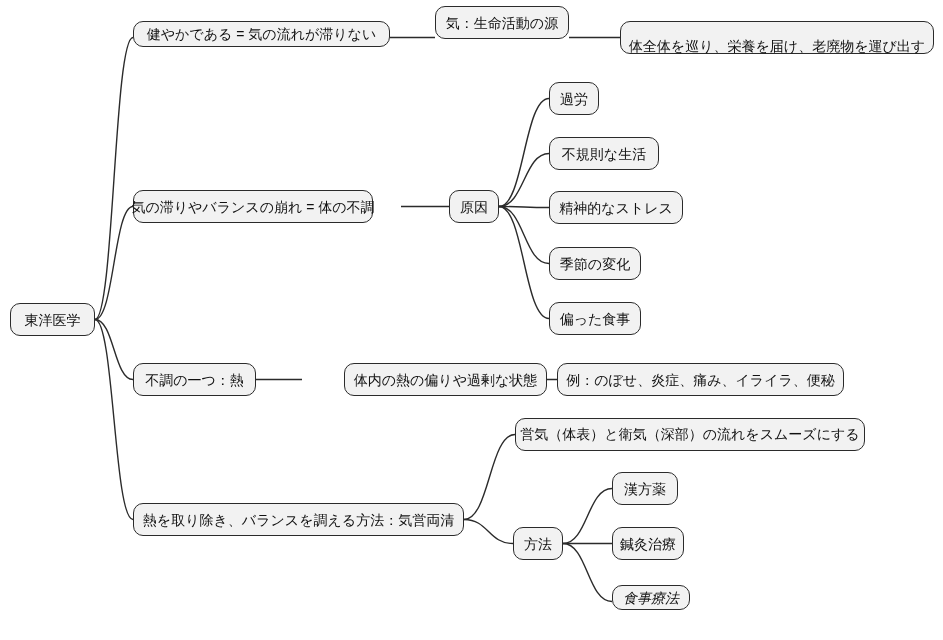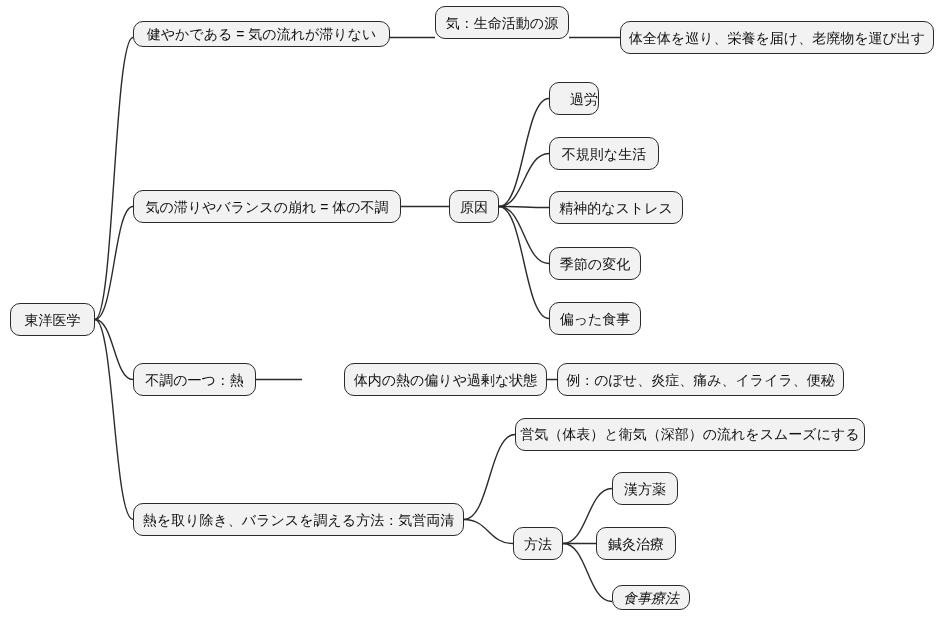--- a/index.html
+++ b/index.html
@@ -68,30 +68,30 @@
     </svg>
 <div class="node" style="left: 10px; top: 303px; width: 85px; height: 33px;">
       <span>東洋医学</span>
     </div>
     <div class="node" style="left: 133px; top: 21px; width: 257px; height: 26px; align-items: center;">
       <span>健やかである = 気の流れが滞りない</span>
     </div>
     <div class="node" style="left: 435px; top: 6px; width: 134px; height: 33px;">
       <span>気：生命活動の源</span>
     </div>
-    <div class="node" style="left: 620px; top: 21px; width: 314px; height: 33px;">
+    <div class="node" style="left: 620px; top: 21px; width: 314px; height: 33px; align-items: flex-end;">
       <span>体全体を巡り、栄養を届け、老廃物を運び出す</span>
     </div>
-    <div class="node" style="left: 133px; top: 190px; width: 268px; height: 33px;">
+    <div class="node" style="left: 133px; top: 190px; width: 240px; height: 33px;">
       <span>気の滞りやバランスの崩れ = 体の不調</span>
     </div>
     <div class="node" style="left: 449px; top: 190px; width: 50px; height: 33px;">
       <span>原因</span>
     </div>
-    <div class="node" style="left: 549px; top: 82px; width: 50px; height: 33px; justify-content: flex-end;">
+    <div class="node" style="left: 549px; top: 82px; width: 50px; height: 33px;">
       <span>過労</span>
     </div>
     <div class="node" style="left: 549px; top: 137px; width: 110px; height: 33px;">
       <span>不規則な生活</span>
     </div>
     <div class="node" style="left: 549px; top: 191px; width: 134px; height: 33px;">
       <span>精神的なストレス</span>
     </div>
     <div class="node" style="left: 549px; top: 247px; width: 92px; height: 33px;">
       <span>季節の変化</span>
@@ -113,19 +113,19 @@
     </div>
     <div class="node" style="left: 515px; top: 418px; width: 350px; height: 33px; font-family: Liberation Serif, serif;">
       <span>営気（体表）と衛気（深部）の流れをスムーズにする</span>
     </div>
     <div class="node" style="left: 513px; top: 527px; width: 50px; height: 33px;">
       <span>方法</span>
     </div>
     <div class="node" style="left: 612px; top: 472px; width: 66px; height: 33px;">
       <span>漢方薬</span>
     </div>
-    <div class="node" style="left: 596px; top: 527px; width: 80px; height: 33px;">
+    <div class="node" style="left: 612px; top: 527px; width: 72px; height: 33px;">
       <span>鍼灸治療</span>
     </div>
     <div class="node" style="left: 612px; top: 585px; width: 78px; height: 25px; font-style: italic;">
       <span>食事療法</span>
     </div>
   </div>
 
 </body></html>

